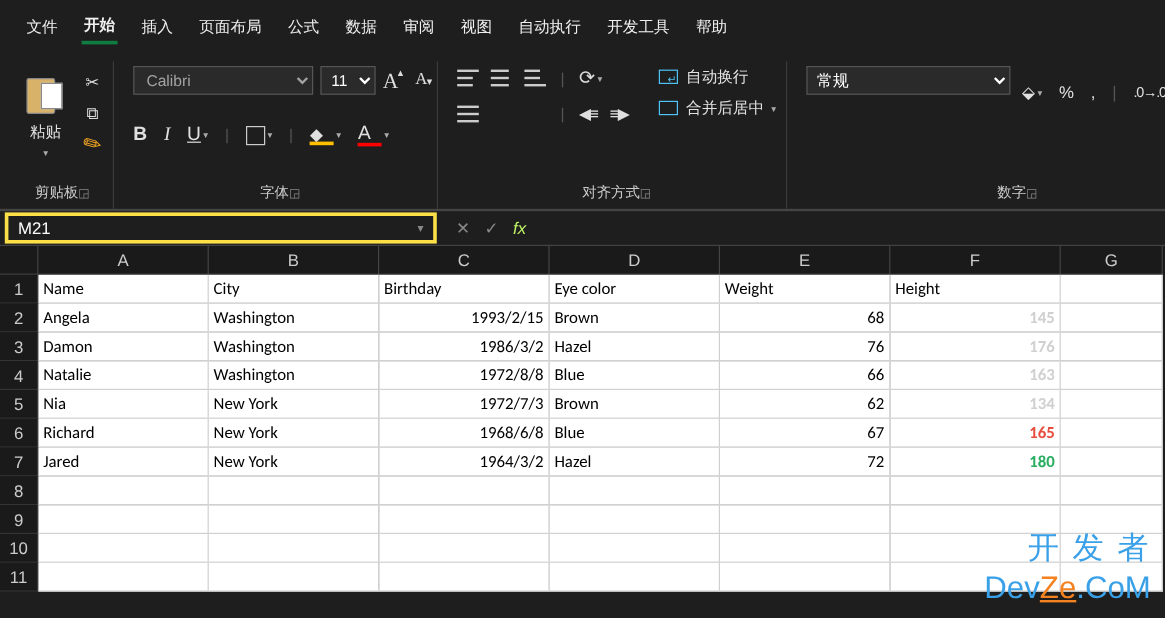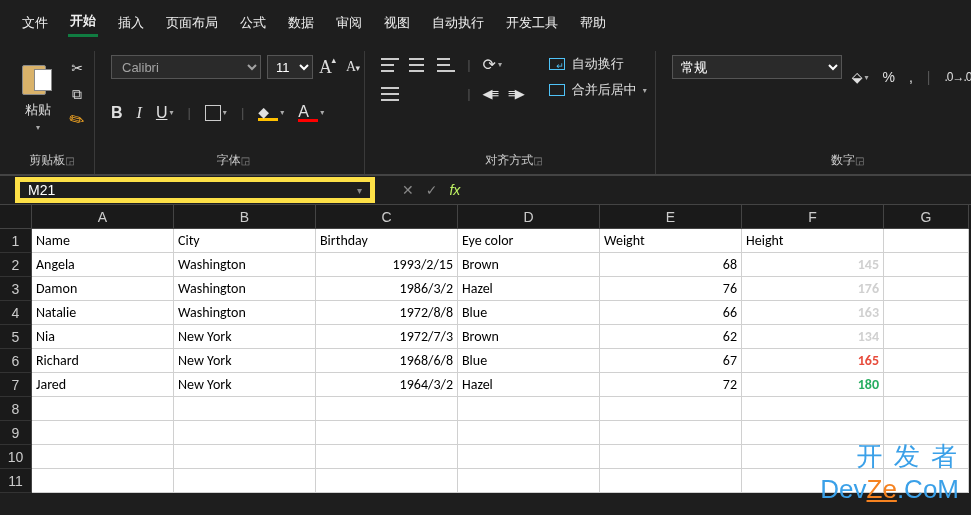--- a/index.html
+++ b/index.html
@@ -70,21 +70,21 @@
 .merge-ico { border: 1px solid #4fc3f7; width: 16px; height: 12px; }
 
 
 .number-group .row1 select { width: 170px; height: 24px; background: #2a2a2a; border: 1px solid #555; color: #fff; padding: 0 4px; }
 .number-group .row2 { display: flex; gap: 14px; margin-top: 14px; align-items: center; font-size: 14px; }
 .num-ico { cursor: pointer; }
 .dec-ico { font-size: 12px; letter-spacing: -1px; }
 
 
 .formula-bar { display: flex; align-items: center; background: #1e1e1e; border-top: 1px solid #444; border-bottom: 1px solid #444; height: 30px; }
-.name-box { width: 360px; background: #1e1e1e; border: 5px solid #fde047; height: 26px; display: flex; align-items: center; justify-content: space-between; padding: 0 8px; margin: 0 15px; color: #fff; font-size: 14px; }
+.name-box { width: 360px; background: #1e1e1e; border: 3px solid #fde047; height: 26px; display: flex; align-items: center; justify-content: space-between; padding: 0 8px; margin: 0 4px; color: #fff; font-size: 14px; }
 .name-box .arrow { font-size: 10px; color: #888; }
 .fx-controls { display: flex; gap: 12px; padding: 0 12px; color: #888; font-size: 14px; align-items: center; }
 .fx-controls span { cursor: pointer; }
 .fx { font-style: italic; color: #bef264; }
 .formula-input { flex: 1; background: #1e1e1e; border: none; height: 24px; color: #fff; padding: 0 4px; }
 
 
 .grid { display: flex; flex-direction: column; }
 .col-headers { display: flex; background: #1a1a1a; }
 .corner { width: 32px; height: 24px; background: #1a1a1a; border-right: 1px solid #444; border-bottom: 1px solid #444; }

